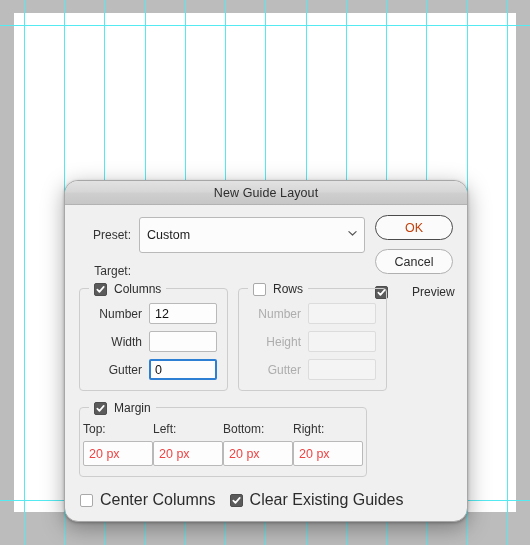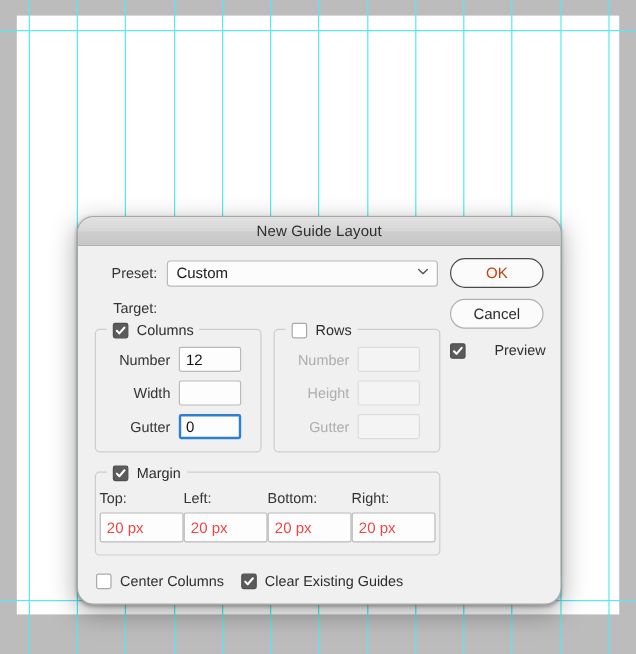--- a/index.html
+++ b/index.html
@@ -36,21 +36,21 @@
   .body{padding:12px 14px 12px 14px;}
 
   .row{display:flex;align-items:center;}
   .label-right{
     width:52px;text-align:right;font-size:12px;color:#333;
     margin-right:8px;
   }
 
   
   .select{
-    position:relative;height:22px;width:226px;
+    position:relative;height:36px;width:226px;
     background:#fcfcfc;border:1px solid #b9b9b9;border-radius:3px;
     display:flex;align-items:center;
     box-sizing:border-box;
   }
   .select.disabled{background:#f2f2f2;border-color:#d8d8d8;}
   .select-value{font-size:12.5px;color:#1c1c1c;padding-left:7px;}
   .select.disabled .select-value{color:#b0b0b0;}
   .chevron{
     position:absolute;right:8px;top:50%;width:8px;height:8px;
     margin-top:-5px;
@@ -102,42 +102,42 @@
   }
   .group-legend .lg-text{font-size:12px;color:#2b2b2b;margin-left:7px;}
 
   .field-row{display:flex;align-items:center;margin-bottom:7px;}
   .field-row:last-child{margin-bottom:0;}
   .field-label{
     font-size:12px;color:#333;text-align:right;width:52px;margin-right:7px;
   }
   .field-label.dim{color:#adadad;}
   .txt{
-    height:21px;width:52px;box-sizing:border-box;
+    height:21px;width:68px;box-sizing:border-box;
     background:#fdfdfd;border:1px solid #b9b9b9;border-radius:2px;
     font-size:12.5px;color:#111;
     display:flex;align-items:center;padding-left:5px;
   }
   .txt.disabled{background:#f4f4f4;border-color:#dcdcdc;color:#bbb;}
   .txt.focused{border:2px solid #2d7fd3;padding-left:4px;}
 
   
   .margin-group{margin-top:16px;}
   .margin-grid{display:flex;justify-content:center;}
   .mcell{display:flex;flex-direction:column;}
   .mlabel{font-size:12px;color:#333;margin-bottom:5px;}
   .mtxt{
     height:25px;width:70px;box-sizing:border-box;
     background:#fdfdfd;border:1px solid #b9b9b9;border-radius:2px;
     font-size:12.5px;color:#ef4444;
     display:flex;align-items:center;padding-left:5px;
   }
 
   .footer{display:flex;align-items:center;margin-top:14px;padding-left:1px;}
-  .footer .cb-label{font-size:12px;color:#2c2c2c;margin-left:7px;margin-right:14px;}
+  .footer .cb-label{font-size:16px;color:#2c2c2c;margin-left:7px;margin-right:14px;}
 </style>
 </head>
 <body style="background: rgb(188, 188, 188);">
 
 <div id="canvas-area">
   <div class="canvas-sheet" style="left: 14px; top: 13px; width: 502px; height: 499px; background: rgb(255, 255, 255);"></div>
   <div id="guides-layer">
       <div class="guide-v" style="left: 24px; top: 0px; height: 545px; background: rgb(85, 234, 242);"></div>
       <div class="guide-v" style="left: 64px; top: 0px; height: 545px; background: rgb(85, 234, 242);"></div>
       <div class="guide-v" style="left: 104px; top: 0px; height: 545px; background: rgb(85, 234, 242);"></div>

